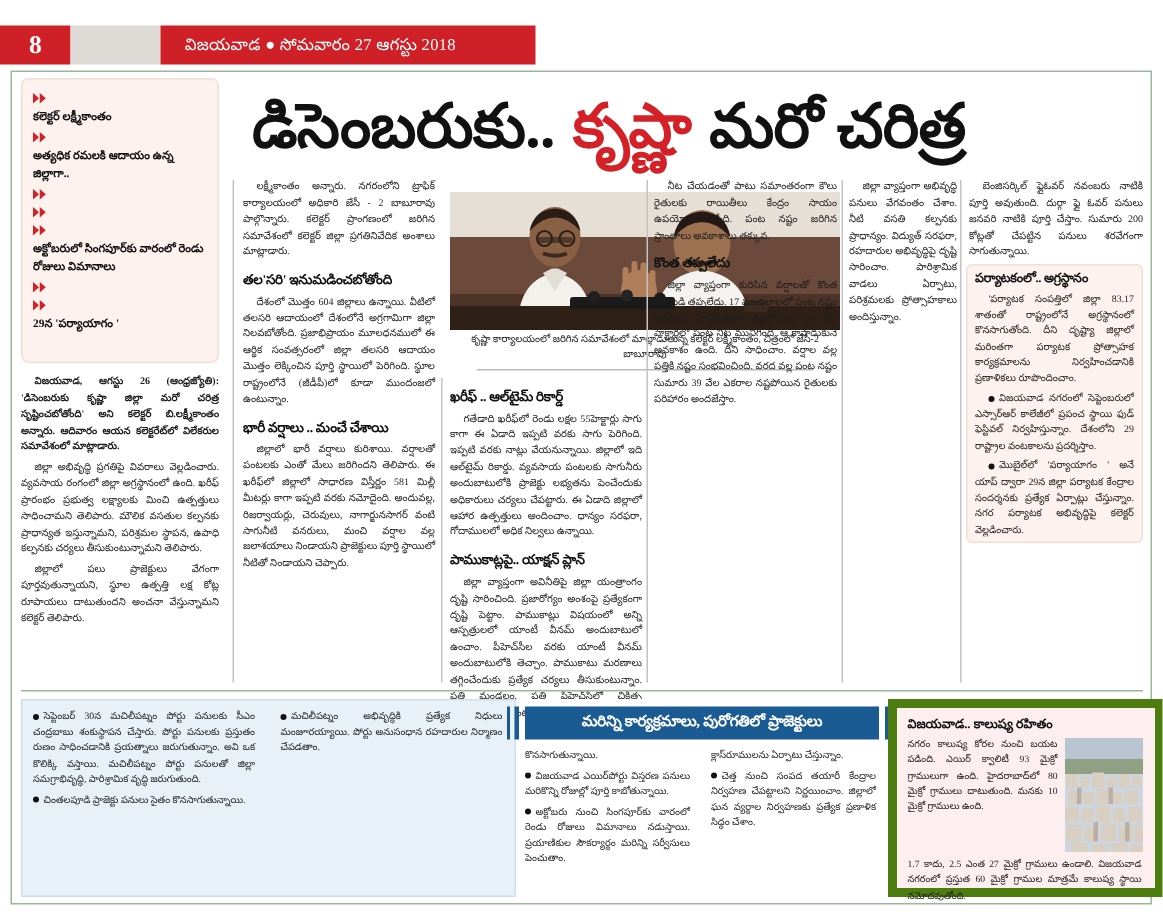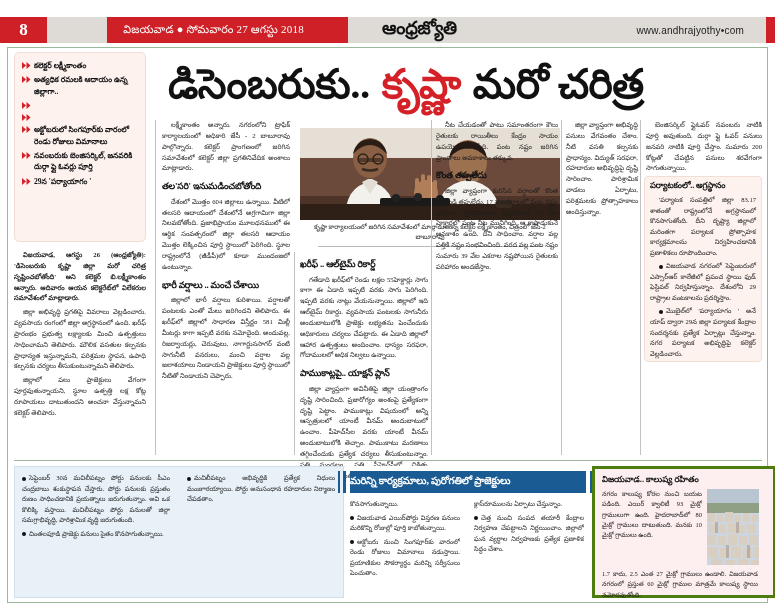--- a/index.html
+++ b/index.html
@@ -23,21 +23,21 @@
   .mh-logo{margin-left:34px;font-size:18px;font-weight:700;color:#111;font-family:"Liberation Serif",serif;letter-spacing:-.3px;}
   .mh-url{margin-left:auto;margin-right:22px;font-size:10px;color:#1c1c1c;letter-spacing:.2px;}
   .mh-endcap{width:9px;background:#cf2027;}
 
   
   .frame{position:absolute;left:7px;top:47px;width:761px;height:556px;border:1px solid #9ab79a;box-sizing:border-box;}
 
   
   .hlbox{position:absolute;left:14px;top:52px;width:132px;height:190px;background:#fdf2ee;border-radius:5px;
          border:1px solid #f3ded5;padding:7px 6px 6px 7px;box-sizing:border-box;}
-  .hl-item{display:flex;gap:3px;margin-bottom:3px;align-items:flex-start;}
+  .hl-item{display:flex;gap:3px;margin-bottom:3px;align-items:flex-start;flex-direction:column;}
   .hl-bullet{flex:0 0 auto;margin-top:2px;}
   .hl-bullet svg{display:block;}
   .hl-text{font-size:7.6px;line-height:1.5;color:#101010;font-weight:700;font-family:"Liberation Serif",serif;}
 
   
   .headline{position:absolute;left:168px;top:56px;width:600px;height:56px;display:flex;align-items:center;
             font-family:"Liberation Serif",serif;font-weight:700;font-size:41px;letter-spacing:-.5px;color:#111;line-height:1;}
   .headline .red{color:#d42027;margin:0 12px;}
 
   
@@ -69,28 +69,28 @@
   .tourbox .body p{margin:0 0 3px 0;text-indent:9px;}
   .bdot{display:inline-block;width:4px;height:4px;border-radius:50%;background:#111;margin-right:3px;vertical-align:middle;}
 
   
   .vrule{position:absolute;width:1px;background:#c2c2c2;}
 
   
   .panel{position:absolute;box-sizing:border-box;}
   .p1{left:14px;top:466px;width:330px;height:132px;background:#e8f1f7;border:1px solid #cfe0ec;}
   .p2{left:350px;top:466px;width:236px;height:132px;background:#ffffff;}
-  .p3{left:592px;top:466px;width:184px;height:132px;background:#fdeef0;border:3px solid #4d7c0f;}
+  .p3{left:592px;top:466px;width:184px;height:132px;background:#fdeef0;border:6px solid #4d7c0f;}
 
   .p1-body,.p2-body{font-family:"Liberation Serif",serif;font-size:6.5px;line-height:1.62;color:#1d1d1d;text-align:justify;}
   .p1-body p,.p2-body p{margin:0 0 3px 0;text-indent:0;}
   .p1-col{position:absolute;width:148px;top:6px;}
   .p1-col.a{left:7px;} .p1-col.b{left:172px;}
 
-  .p2-banner{position:absolute;left:0;top:5px;width:236px;height:22px;background:#1b5b93;display:flex;align-items:center;}
+  .p2-banner{position:absolute;left:0;top:5px;width:236px;height:22px;background:#1b5b93;display:flex;align-items:center;justify-content:center;}
   .p2-banner span{color:#fff;font-size:10px;font-weight:700;font-family:"Liberation Serif",serif;letter-spacing:-.2px;}
   .bar-l,.bar-r{position:absolute;top:5px;width:3px;height:22px;background:#1b5b93;}
   .bar-l{left:-7px;} .bar-l2{position:absolute;left:-12px;top:5px;width:2px;height:22px;background:#1b5b93;}
   .bar-r{left:240px;} .bar-r2{position:absolute;left:245px;top:5px;width:2px;height:22px;background:#1b5b93;}
   .p2-col{position:absolute;width:110px;top:33px;}
   .p2-col.a{left:0px;} .p2-col.b{left:124px;}
 
   .p3-title{position:absolute;left:7px;top:6px;width:156px;font-size:8.4px;font-weight:700;color:#111;
             font-family:"Liberation Serif",serif;}
   .p3-body{position:absolute;left:7px;top:20px;width:100px;font-family:"Liberation Serif",serif;
@@ -108,24 +108,20 @@
 </head>
 <body>
 
 <div class="page">
 
   <div class="masthead">
     <div class="folio">8</div>
     <div class="folio-gap"></div>
     <div class="mh-date">విజయవాడ ● సోమవారం 27 ఆగస్టు 2018</div>
     <div class="mh-red2"></div>
-    <div class="mh-grey">
-      <div class="mh-logo">ఆంధ్రజ్యోతి</div>
-      <div class="mh-url">www.andhrajyothy•com</div>
-    </div>
     <div class="mh-endcap"></div>
   </div>
 
   <div class="frame"></div>
 
   <div class="headline">
     <span>డిసెంబరుకు..</span>
     <span class="red">కృష్ణా</span>
     <span>మరో చరిత్ర</span>
   </div>
@@ -174,21 +170,20 @@
       </span>
       <span class="hl-text">అక్టోబరులో సింగపూర్‌కు వారంలో రెండు రోజులు విమానాలు</span>
     </div>
     <div class="hl-item">
       <span class="hl-bullet">
         <svg width="9" height="7" viewBox="0 0 9 7">
             <path d="M0 0 L4 3.5 L0 7 Z" fill="#d42027"></path>
             <path d="M4.5 0 L8.5 3.5 L4.5 7 Z" fill="#d42027"></path>
           </svg>
       </span>
-      <span class="hl-text">నవంబరుకు బెంజిసర్కిల్, జనవరికి దుర్గా ఫ్లై ఓవర్లు పూర్తి</span>
     </div>
     <div class="hl-item">
       <span class="hl-bullet">
         <svg width="9" height="7" viewBox="0 0 9 7">
             <path d="M0 0 L4 3.5 L0 7 Z" fill="#d42027"></path>
             <path d="M4.5 0 L8.5 3.5 L4.5 7 Z" fill="#d42027"></path>
           </svg>
       </span>
       <span class="hl-text">29న 'పర్యాయాగం '</span>
     </div>

